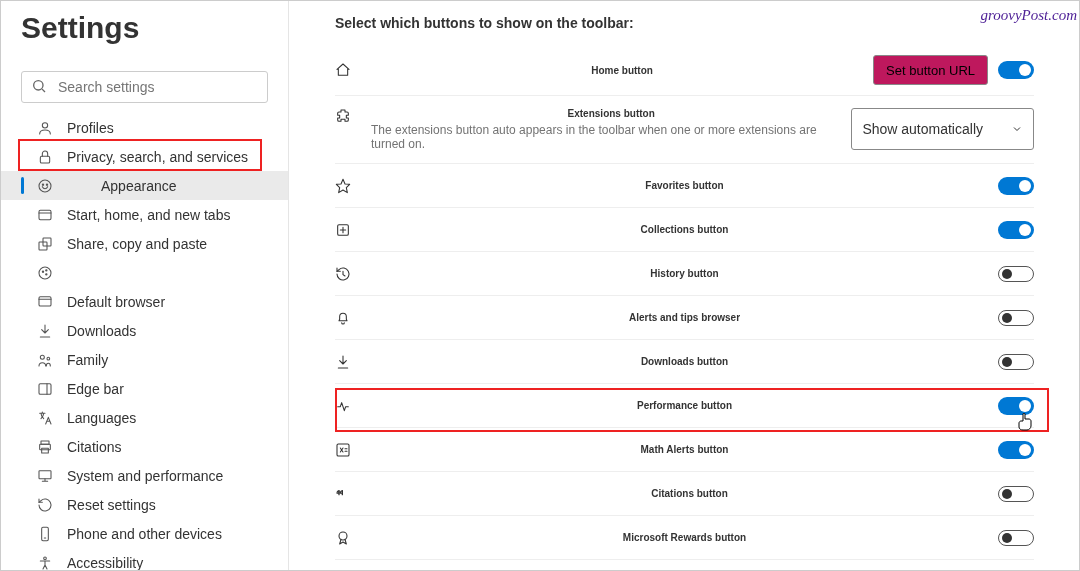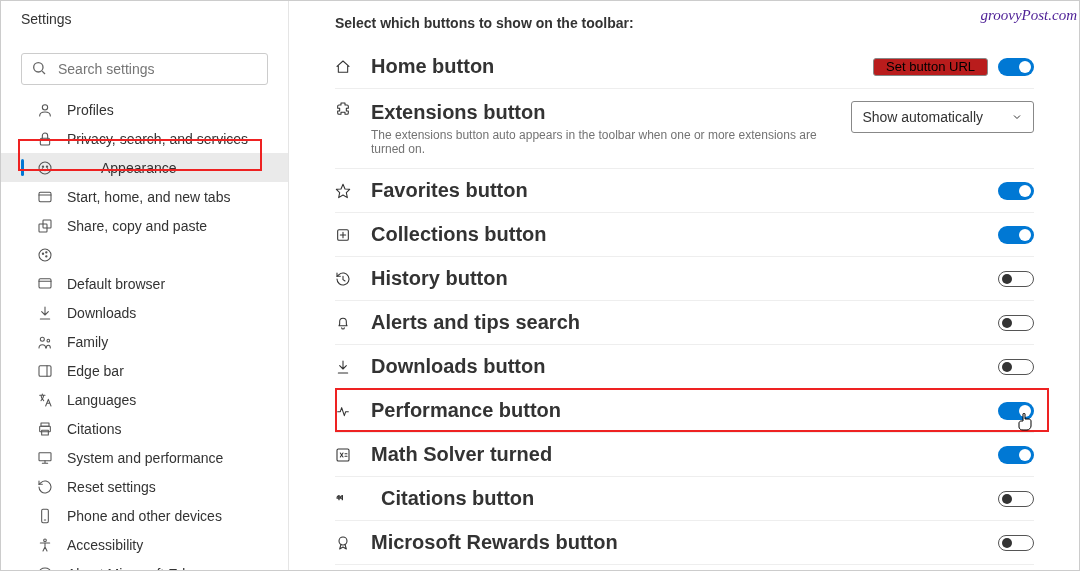--- a/index.html
+++ b/index.html
@@ -1,40 +1,40 @@
 <!DOCTYPE html>
 <html><head>
 <meta charset="utf-8">
 <style>
   * { box-sizing: border-box; margin: 0; padding: 0; }
   body { font-family: "Segoe UI", Arial, sans-serif; font-size: 14px; color: #333; background: #fff; }
   .app { width: 1080px; height: 571px; border: 1px solid #ccc; display: flex; position: relative; overflow: hidden; }
   .sidebar { width: 288px; border-right: 1px solid #e5e5e5; display: flex; flex-direction: column; padding-top: 6px; }
-  .title { font-size: 14px; font-weight: 400; padding: 4px 20px 10px 20px; }
+  .title { font-size: 30px; font-weight: 700; padding: 4px 20px 10px 20px; }
   .search-wrap { padding: 0 20px 10px 20px; }
   .search { position: relative; margin-top: 16px; }
   .search input { width: 100%; height: 32px; border: 1px solid #ccc; border-radius: 3px; padding-left: 36px; font-size: 14px; outline: none; }
   .search .sicon { position: absolute; left: 10px; top: 7px; color: #666; }
   .nav { flex: 1; overflow-y: auto; }
   .nav-item { display: flex; align-items: center; gap: 14px; height: 29px; padding: 0 20px 0 36px; cursor: pointer; color: #333; }
   .nav-item.selected { background: #eaeaea; position: relative; gap: 48px; }
   .nav-item.selected::before { content: ""; position: absolute; left: 20px; top: 6px; bottom: 6px; width: 3px; background: #0078d4; border-radius: 2px; }
   .nav-item .nicon { width: 16px; display: inline-flex; color: #555; }
   .nav-highlight { position: absolute; border: 2px solid #e22; pointer-events: none; left: 17px; top: 138px; width: 244px; height: 32px; }
   .content { flex: 1; padding: 14px 45px 0 46px; overflow-y: auto; }
   .section-title { font-size: 14px; font-weight: 600; margin-bottom: 14px; }
   .row { display: flex; align-items: center; padding: 10px 0; border-bottom: 1px solid #eee; min-height: 44px; position: relative; }
   .row.tall { align-items: flex-start; padding: 12px 0; }
   .row .ricon { width: 18px; margin-right: 18px; display: inline-flex; color: #333; flex-shrink: 0; }
-  .row .label { font-size: 20px; font-weight: 600; }
+  .row .label { font-size: 10px; font-weight: 600; text-align: center; }
   .row .sub { font-size: 12px; color: #737373; margin-top: 4px; font-weight: 400; }
   .row .body-col { flex: 1; }
   .ctrl { margin-left: auto; display: flex; align-items: center; gap: 10px; }
-  .btn-outline { border: 1px solid #888; background: #b91c1c; border-radius: 3px; height: 18px; padding: 0 12px; font-size: 13px; cursor: pointer; }
-  .dropdown { border: 1px solid #888; background: #fff; border-radius: 3px; height: 32px; padding: 0 10px; display: flex; align-items: center; gap: 28px; font-size: 14px; cursor: pointer; }
+  .btn-outline { border: 1px solid #888; background: #be185d; border-radius: 3px; height: 30px; padding: 0 12px; font-size: 13px; cursor: pointer; }
+  .dropdown { border: 1px solid #888; background: #fff; border-radius: 3px; height: 42px; padding: 0 10px; display: flex; align-items: center; gap: 28px; font-size: 14px; cursor: pointer; }
   .toggle { width: 36px; height: 18px; border-radius: 10px; position: relative; cursor: pointer; }
   .toggle::after { content: ""; position: absolute; width: 12px; height: 12px; border-radius: 50%; top: 3px; }
   .toggle.on { background: #0078d4; }
   .toggle.on::after { background: #fff; right: 3px; }
   .toggle.off { background: #fff; border: 1px solid #555; height: 16px; }
   .toggle.off::after { background: #333; left: 3px; width: 10px; height: 10px; top: 2px; }
   .perf-highlight { position: absolute; border: 2px solid #e22; pointer-events: none; left: 334px; top: 387px; width: 714px; height: 44px; }
   .watermark { position: absolute; right: 2px; top: 6px; color: #4c1d95; font-size: 15px; font-family: Georgia, serif; font-style: italic; }
   .cursor-icon { position: absolute; left: 1017px; top: 412px; pointer-events: none; color:#000; }
   svg { display: block; }
@@ -297,21 +297,21 @@
             <div class="toggle off"></div>
           </div>
         </div>
         <div class="row">
           <span class="ricon">
             <svg width="16" height="16" viewBox="0 0 24 24" fill="none" stroke="currentColor" stroke-width="1.6" stroke-linecap="round" stroke-linejoin="round">
               <path d="M18 16H6l1-2V10a5 5 0 0 1 10 0v4zM10 19a2 2 0 0 0 4 0"></path>
             </svg>
           </span>
           <div class="body-col">
-            <div class="label">Alerts and tips search</div>
+            <div class="label">Alerts and tips browser</div>
           </div>
           <div class="ctrl">
             <div class="toggle off"></div>
           </div>
         </div>
         <div class="row">
           <span class="ricon">
             <svg width="16" height="16" viewBox="0 0 24 24" fill="none" stroke="currentColor" stroke-width="1.6" stroke-linecap="round" stroke-linejoin="round">
               <path d="M12 3v12M7 10l5 5 5-5M5 21h14"></path>
             </svg>
@@ -337,21 +337,21 @@
           </div>
         </div>
         <div class="row">
           <span class="ricon">
             <svg width="16" height="16" viewBox="0 0 24 24" fill="none" stroke="currentColor" stroke-width="1.6" stroke-linecap="round" stroke-linejoin="round">
               <rect x="3" y="3" width="18" height="18" rx="2"></rect>
               <path d="M8 9l4 6M12 9l-4 6M15 10h3M15 14h3"></path>
             </svg>
           </span>
           <div class="body-col">
-            <div class="label">Math Solver turned</div>
+            <div class="label">Math Alerts button</div>
           </div>
           <div class="ctrl">
             <div class="toggle on"></div>
           </div>
         </div>
         <div class="row">
           <span class="ricon">
             <svg width="16" height="16" viewBox="0 0 24 24" fill="none" stroke="currentColor" stroke-width="1.6" stroke-linecap="round" stroke-linejoin="round">
               <path d="M6 7c-2 0-3 2-3 4h3V7zM11 7c-2 0-3 2-3 4h3V7z"></path>
               <path d="M6 7v6M11 7v6" stroke-width="2"></path>

